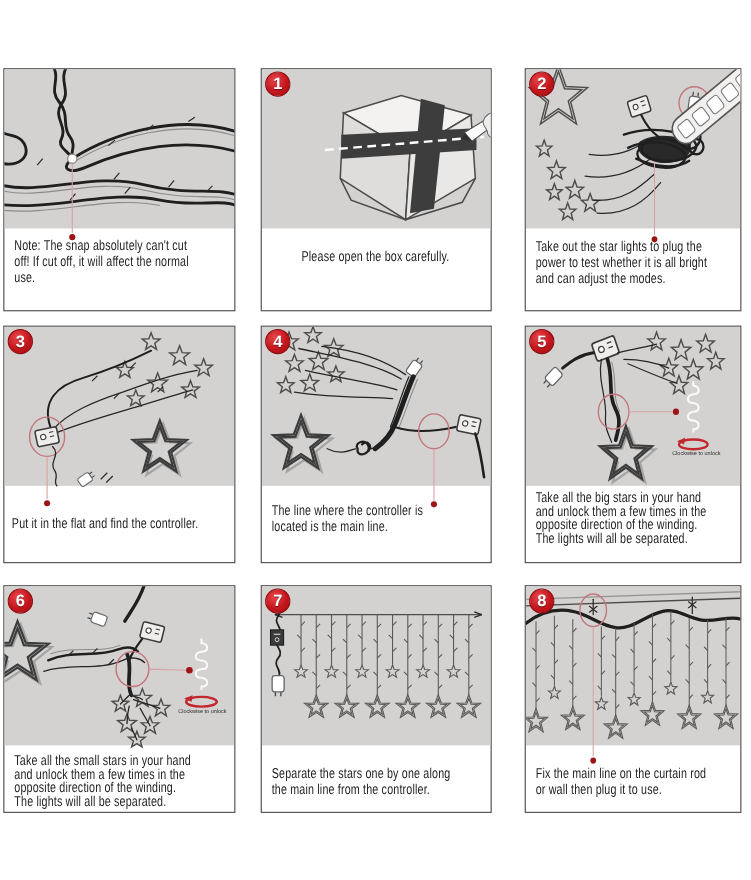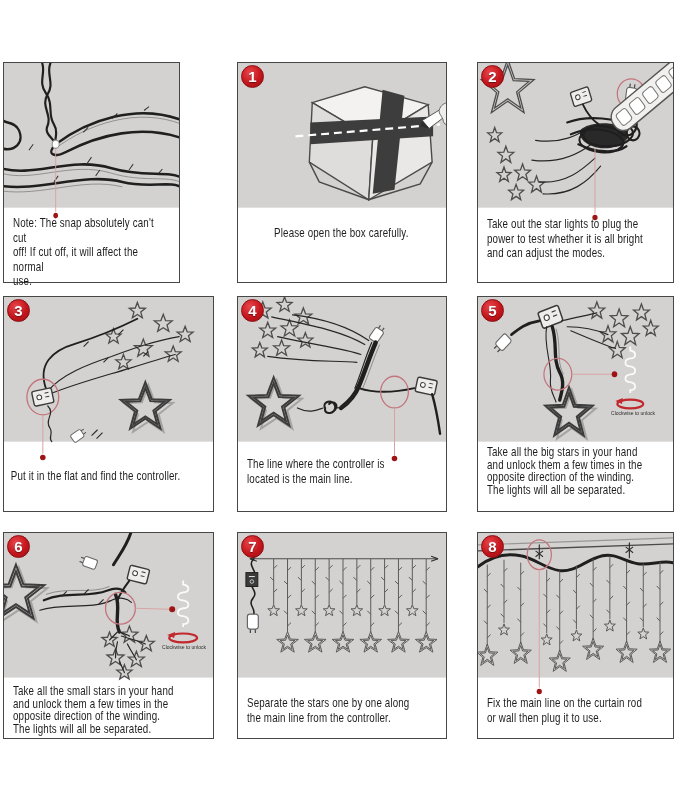--- a/index.html
+++ b/index.html
@@ -1,19 +1,19 @@
 <!DOCTYPE html>
 <html><head>
 <meta charset="utf-8">
 <style>
   html,body{margin:0;padding:0;background:#fff;}
   .sheet{position:relative;width:683px;height:800px;background:#ffffff;overflow:hidden;
          font-family:"Liberation Sans",sans-serif;}
   .p{position:absolute;background:#fff;border:1.6px solid #474745;box-sizing:border-box;}
-  #p0{left:3px;  top:62px; width:177px;height:221px;}
+  #p0{left:3px;  top:62px; width:211px;height:221px;}
   #p1{left:237px;top:62px; width:210px;height:221px;}
   #p2{left:477px;top:62px; width:197px;height:221px;}
   #p3{left:3px;  top:296px;width:211px;height:216px;}
   #p4{left:237px;top:296px;width:210px;height:216px;}
   #p5{left:477px;top:296px;width:197px;height:216px;}
   #p6{left:3px;  top:532px;width:211px;height:207px;}
   #p7{left:237px;top:532px;width:210px;height:207px;}
   #p8{left:477px;top:532px;width:197px;height:207px;}
   svg.art{position:absolute;left:0;top:0;width:100%;height:100%;}
   .badge{position:absolute;top:2px;left:3px;width:23px;height:23px;border-radius:50%;

